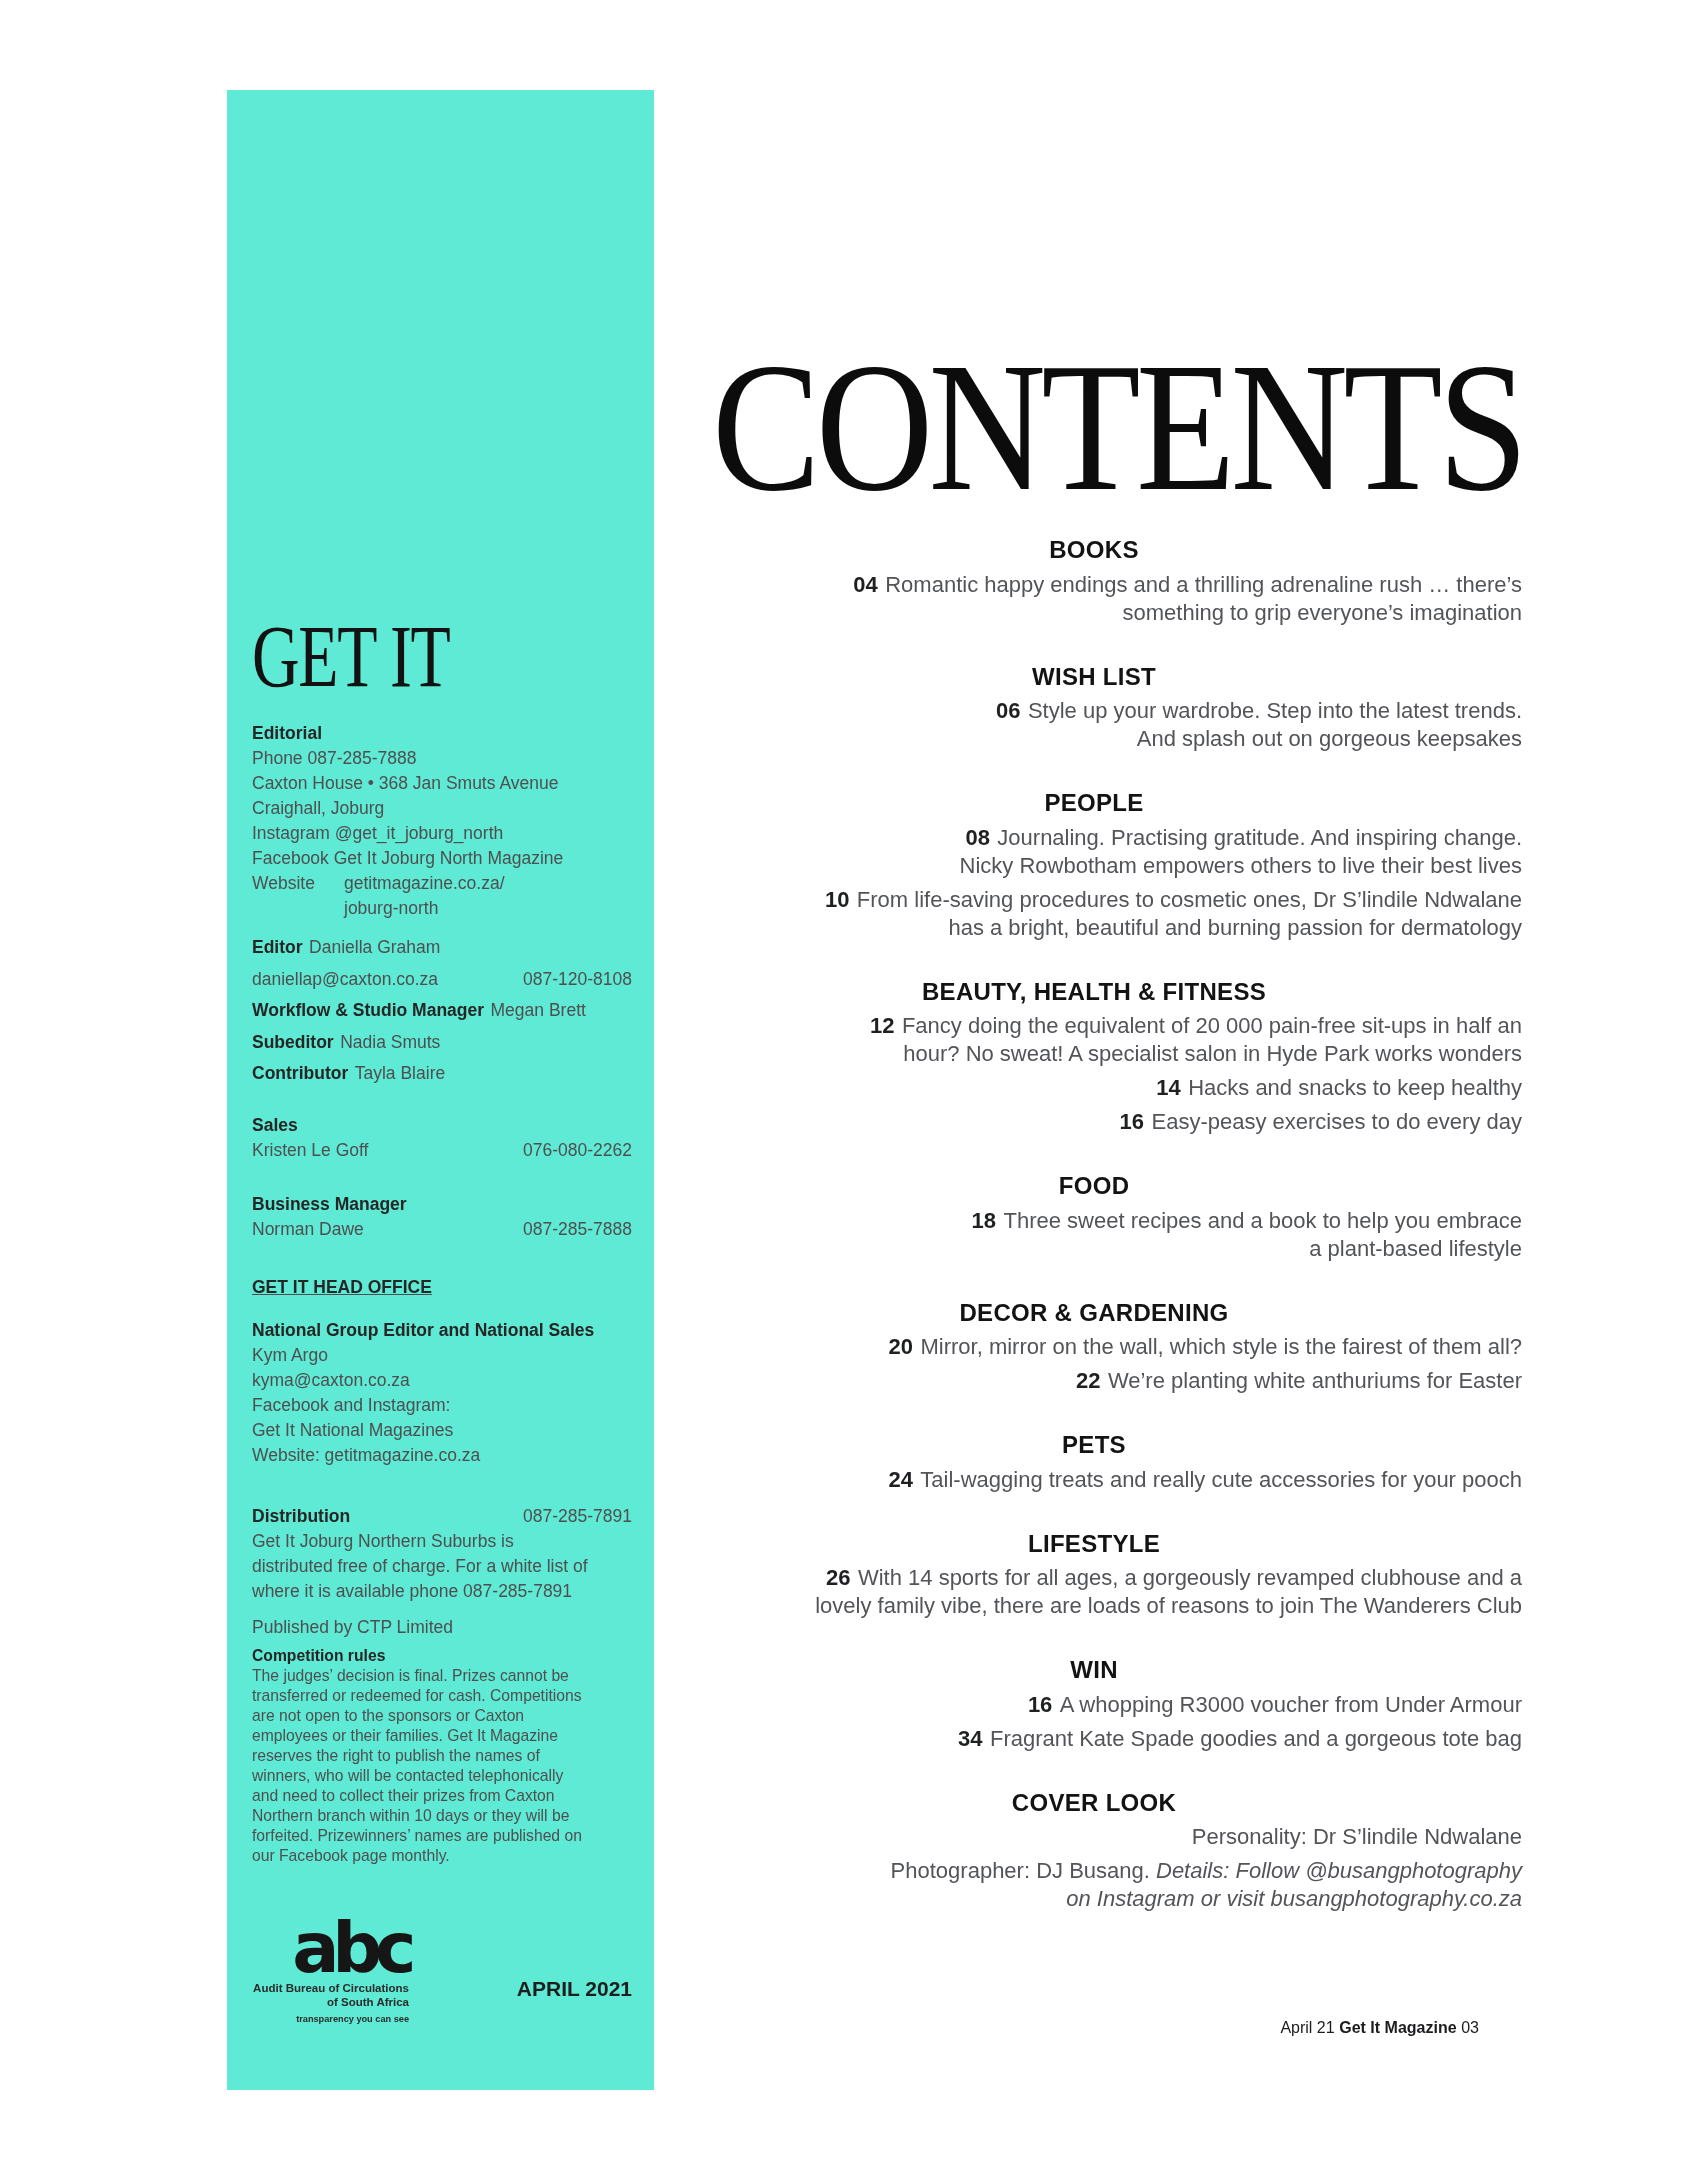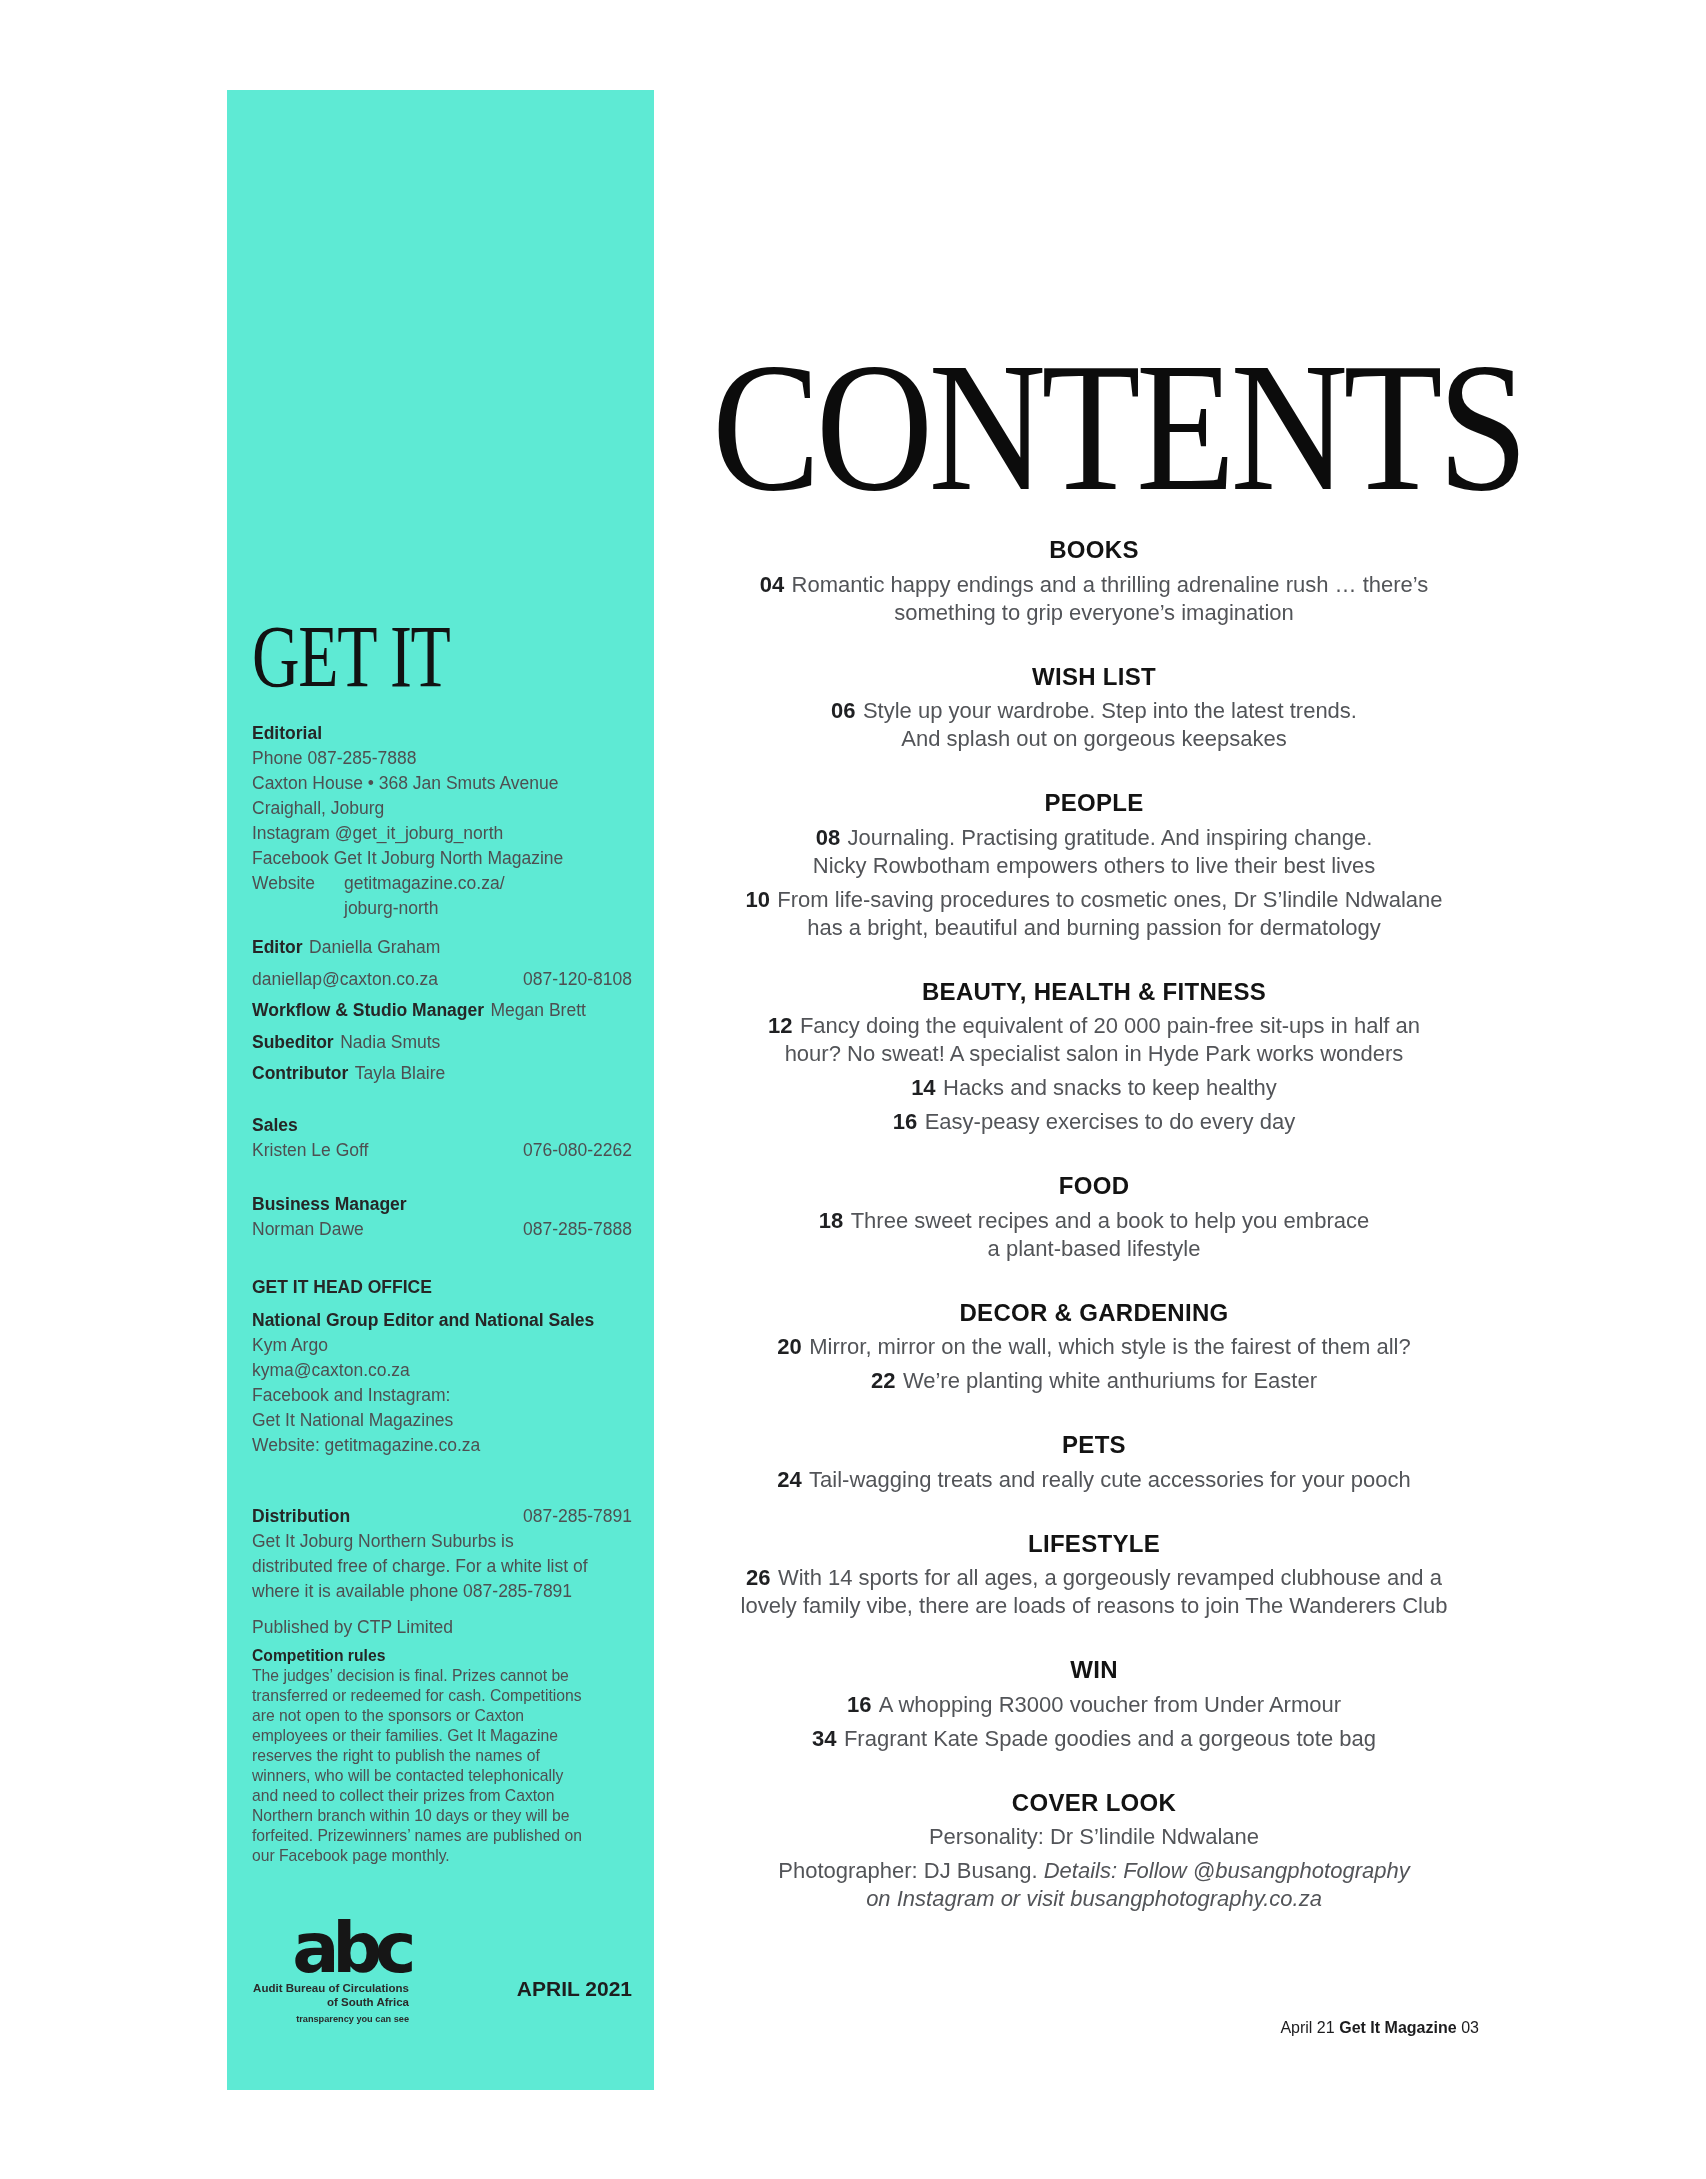--- a/index.html
+++ b/index.html
@@ -29,21 +29,21 @@
   .issue{top:1885px;text-align:right;font-size:21px;line-height:28px;font-weight:700;color:#1e1e1e;}
 
   
   .main{position:absolute;left:660px;top:369px;width:868px;text-align:center;}
   .title{position:absolute;top:-35px;left:0;width:100%;margin:0;
          font-family:"Liberation Serif",serif;font-weight:400;font-size:185px;line-height:1;
          letter-spacing:-5.5px;color:#0c0c0c;transform:scaleX(.88);transform-origin:center top;white-space:nowrap;}
   .sections{padding-top:166px;}
   h3.sec{font-size:24px;line-height:29.5px;font-weight:700;color:#131313;margin:35px 0 5.5px;letter-spacing:0.3px;}
   h3.first{margin-top:0;}
-  .item{font-size:22px;line-height:28px;color:#525458;margin:6px;}
+  .item{font-size:22px;line-height:28px;color:#525458;margin:6px;text-align:right;}
   .item .num{font-weight:700;color:#1f2022;margin-right:7.4px;}
   .itx{white-space:pre-line;}
   .ittx{font-style:italic;white-space:pre-line;}
 
   
   .pfoot{position:absolute;top:2018px;right:227px;font-size:16px;line-height:20px;color:#1c1c1e;white-space:nowrap;}
   .pfoot .fb{font-weight:700;margin:0 4.6px;}
 </style>
 </head>
 <body>
@@ -86,21 +86,21 @@
 
     <div class="sb" style="top:1102px;">
       <p><strong>Business Manager</strong></p>
       <div class="prow">
         <span>Norman Dawe</span>
         <span>087-285-7888</span>
       </div>
     </div>
 
     <div class="sb" style="top:1185px;">
-      <p style="margin-bottom:8px;"><strong>GET IT HEAD OFFICE</strong></p>
+      <p style="margin-bottom:18px;text-decoration:underline;"><strong>GET IT HEAD OFFICE</strong></p>
       <p><strong>National Group Editor and National Sales</strong></p>
       <p>Kym Argo</p>
       <p>kyma@caxton.co.za</p>
       <p>Facebook and Instagram:</p>
       <p>Get It National Magazines</p>
       <p>Website: getitmagazine.co.za</p>
     </div>
 
     <div class="sb" style="top:1414px;">
       <div class="prow">

